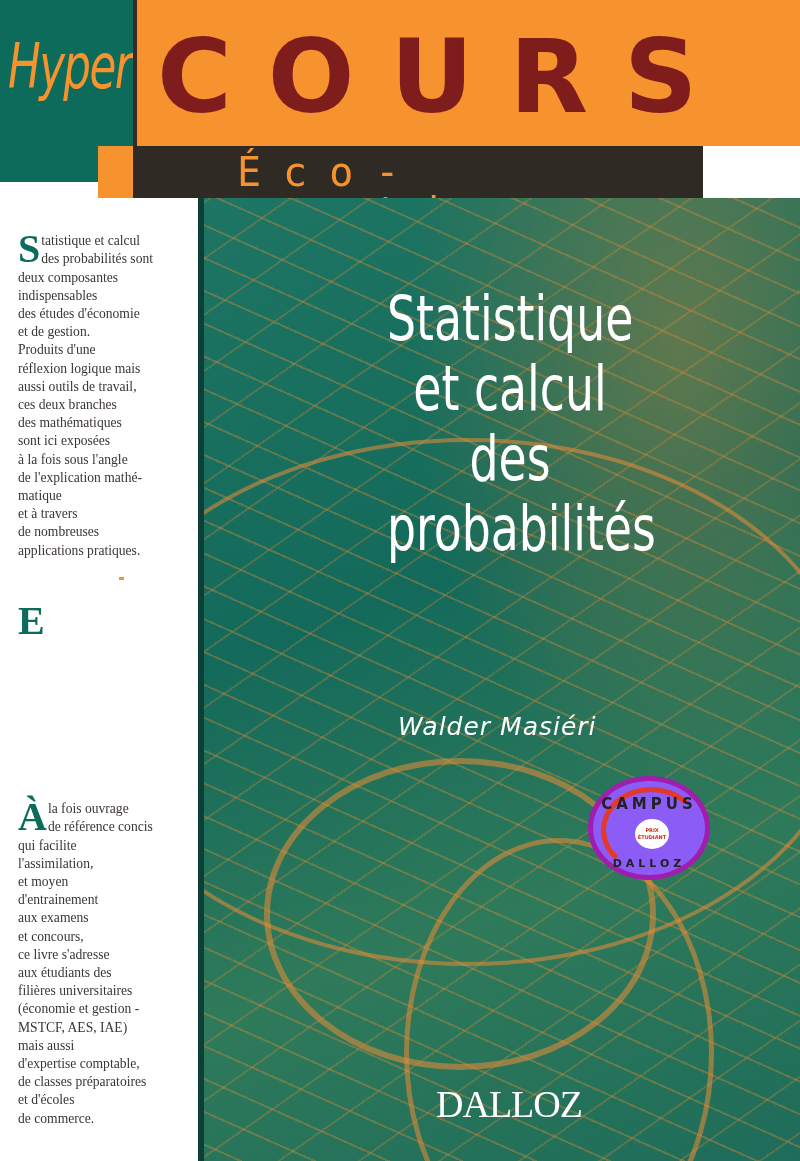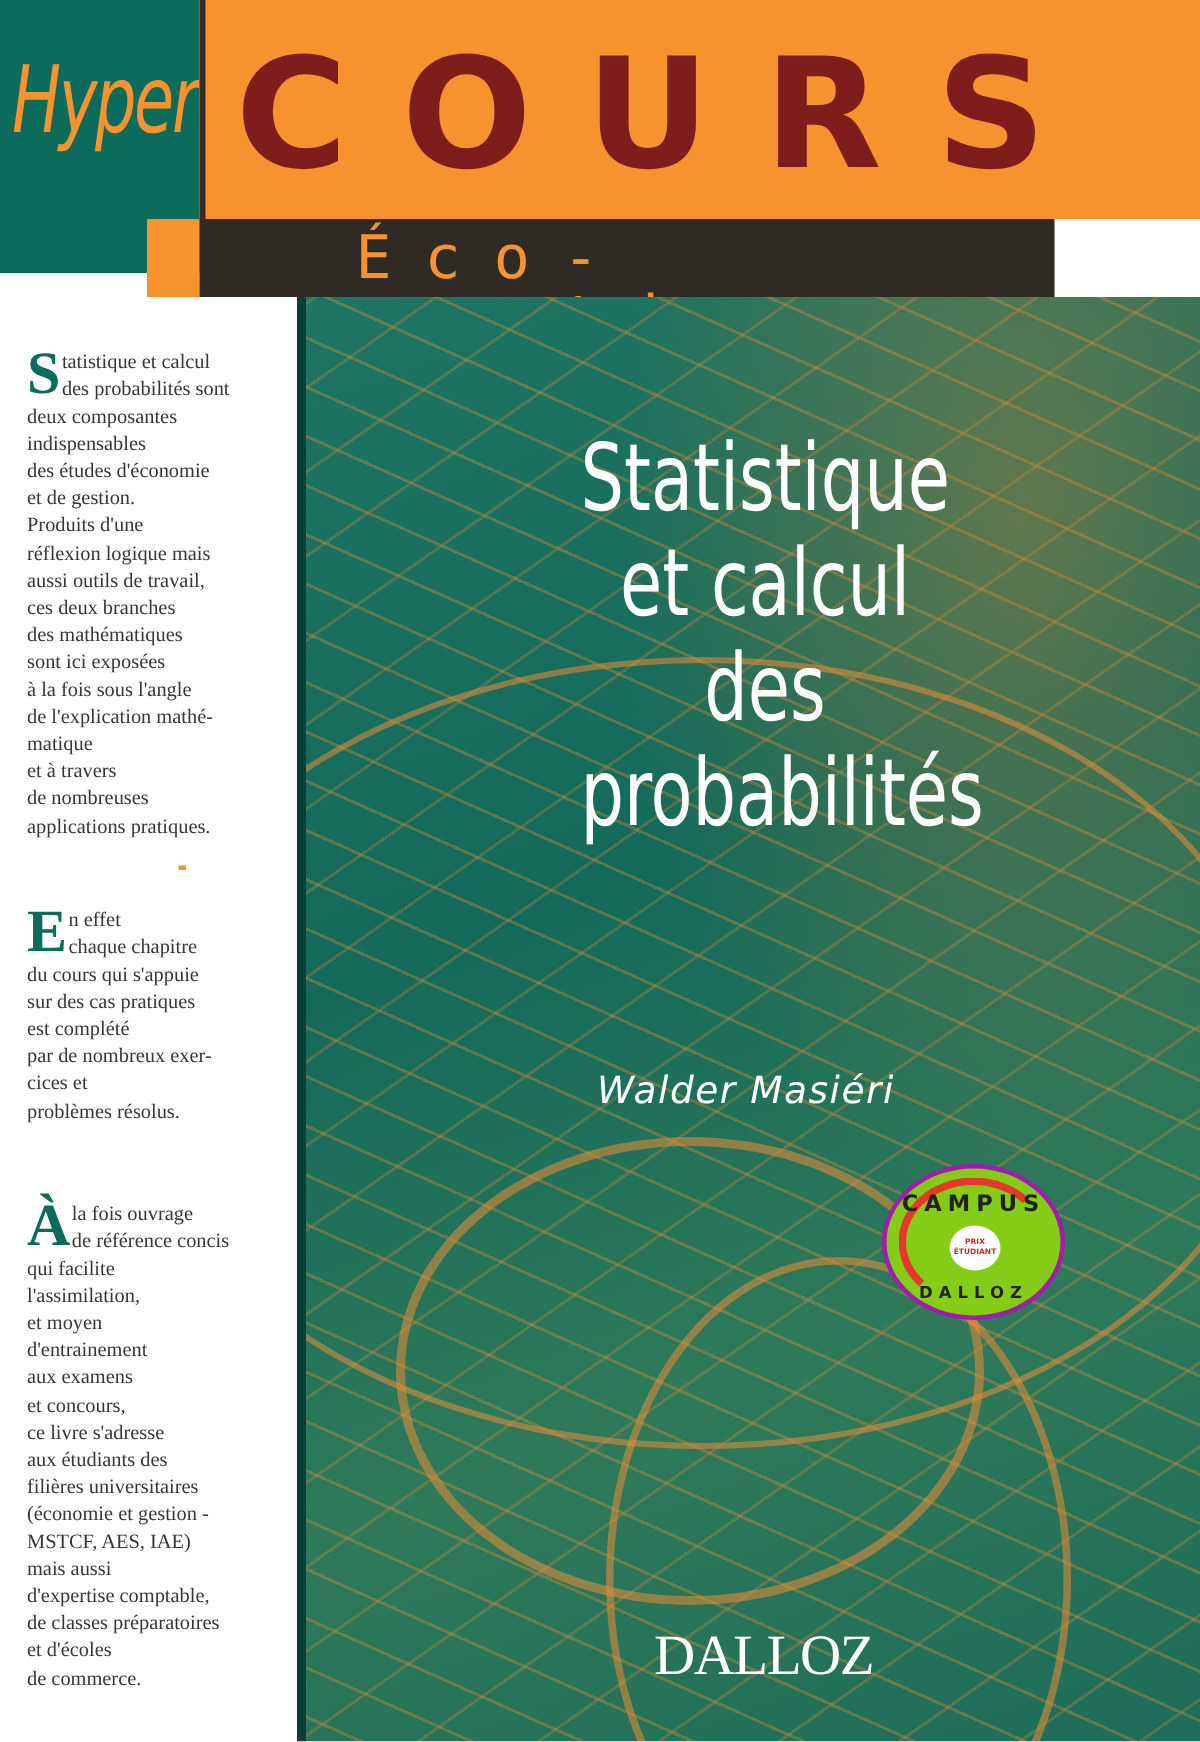--- a/index.html
+++ b/index.html
@@ -19,21 +19,21 @@
   .photo{position:absolute;left:204px;top:198px;width:596px;height:963px;overflow:hidden;
     background:
       radial-gradient(ellipse at 80% 15%, rgba(230,140,50,0.35), transparent 40%),
       repeating-linear-gradient(24deg, rgba(240,140,50,0.0) 0 14px, rgba(240,140,50,0.32) 14px 16px, rgba(240,140,50,0) 16px 30px),
       repeating-linear-gradient(-35deg, rgba(240,140,50,0.0) 0 22px, rgba(240,140,50,0.25) 22px 24px, rgba(240,140,50,0) 24px 46px),
       linear-gradient(160deg,#1f7563 0%,#146a5a 40%,#2f7a5a 70%,#1e6c5a 100%);}
   .road{position:absolute;border:6px solid rgba(235,140,55,0.55);border-radius:50%;}
   .title{position:absolute;left:360px;top:284px;width:300px;text-align:center;font-family:"DejaVu Sans Condensed","DejaVu Sans",sans-serif;font-size:62px;line-height:70px;color:#ffffff;transform:scaleX(0.82);transform-origin:center top;}
   .title div{white-space:nowrap;}
   .author{position:absolute;left:398px;top:712px;font-family:"DejaVu Sans",sans-serif;font-size:25px;color:#fff;letter-spacing:1px;font-style:italic;}
-  .badge{position:absolute;left:588px;top:776px;width:122px;height:104px;border-radius:50%;background:#84cc16;border:3px solid #a21caf;box-sizing:border-box;}
+  .badge{position:absolute;left:588px;top:776px;width:122px;height:104px;border-radius:50%;background:#8b5cf6;border:5px solid #a21caf;box-sizing:border-box;}
   .badge-ring{position:absolute;left:8px;top:6px;width:100px;height:86px;border-radius:50%;border:5px solid #e4392a;border-right-color:transparent;border-bottom-color:transparent;box-sizing:border-box;}
   .badge-top{position:absolute;left:0;top:14px;width:100%;text-align:center;font-family:"DejaVu Sans",sans-serif;font-weight:bold;font-size:15px;letter-spacing:4px;color:#222;}
   .badge-center{position:absolute;left:42px;top:38px;width:34px;height:30px;border-radius:50%;background:#fff;text-align:center;font-size:5px;line-height:7px;font-weight:bold;color:#d02a20;padding-top:8px;box-sizing:border-box;}
   .badge-bottom{position:absolute;left:0;top:76px;width:100%;text-align:center;font-family:"DejaVu Sans",sans-serif;font-weight:bold;font-size:11px;letter-spacing:4px;color:#222;}
   .publisher{position:absolute;left:436px;top:1082px;font-family:"Liberation Serif","DejaVu Serif",serif;font-size:38px;color:#fff;letter-spacing:-1px;}
 </style>
 </head>
 <body>
 
 <div class="hyper-block">
@@ -65,28 +65,21 @@
 sont ici exposées
 à la fois sous l'angle
 de l'explication mathé-
 matique
 et à travers
 de nombreuses
 applications pratiques.</span>
 </div>
 <div class="dot"></div>
 <div class="para" style="top:586px;width:180px;">
-  <span class="dropcap">E</span><span>n effet
-chaque chapitre
-du cours qui s'appuie
-sur des cas pratiques
-est complété
-par de nombreux exer-
-cices et
-problèmes résolus.</span>
+  <span class="dropcap">E</span>
 </div>
 <div class="para" style="top:782px;width:182px;">
   <span class="dropcap">À</span><span> la fois ouvrage
 de référence concis
 qui facilite
 l'assimilation,
 et moyen
 d'entrainement
 aux examens
 et concours,

